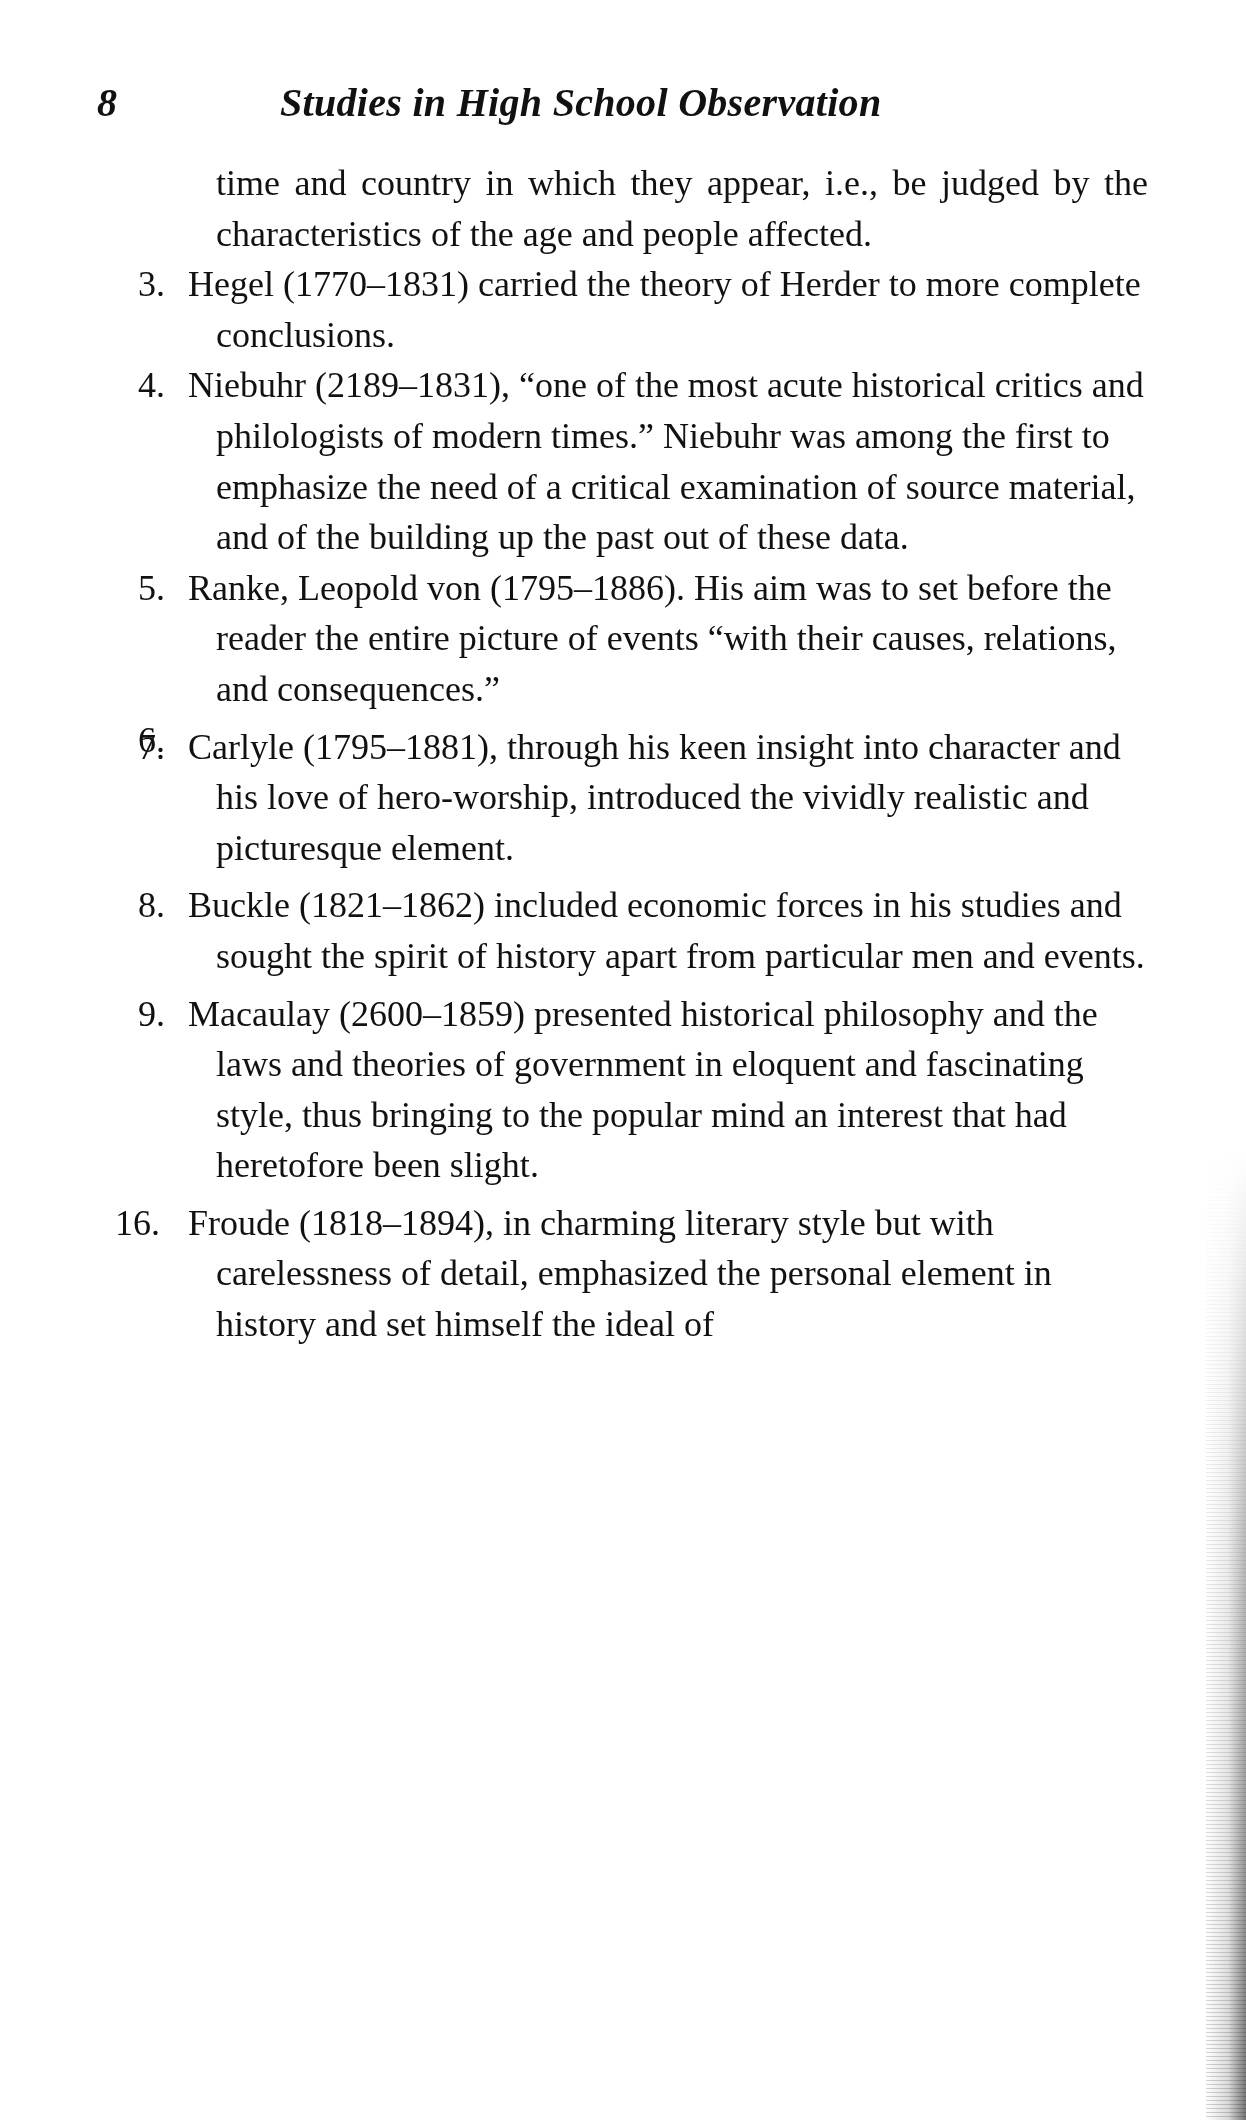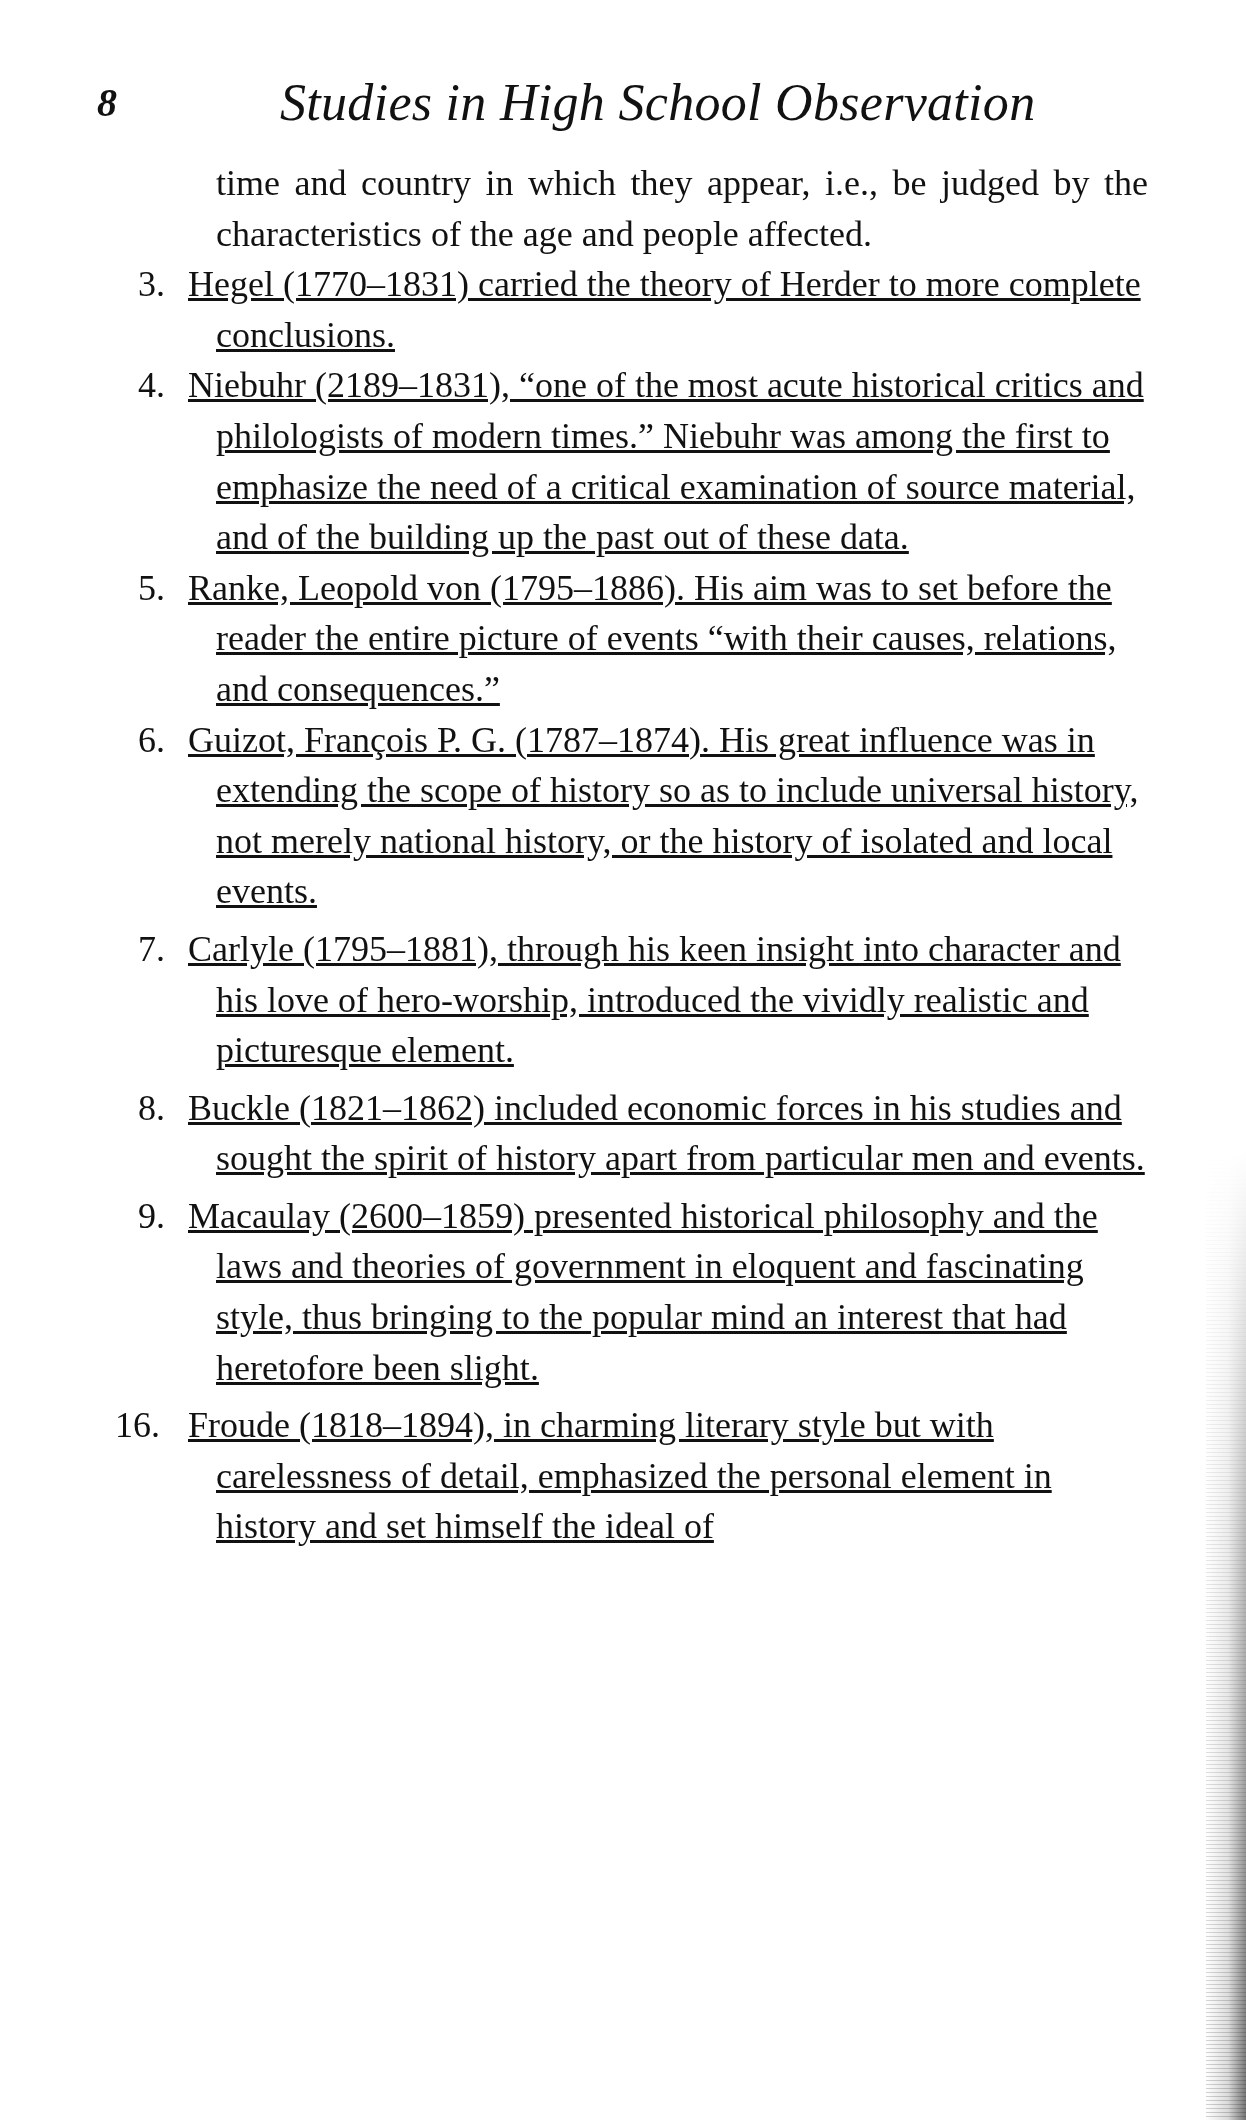--- a/index.html
+++ b/index.html
@@ -15,40 +15,40 @@
     -webkit-mask-image: linear-gradient(180deg, rgba(0,0,0,0) 0%, rgba(0,0,0,0.5) 40%, rgba(0,0,0,1) 100%);
             mask-image: linear-gradient(180deg, rgba(0,0,0,0) 0%, rgba(0,0,0,0.5) 40%, rgba(0,0,0,1) 100%);
   }
   .running-head { position: absolute; top: 78px; left: 0; width: 1246px; height: 50px; }
   .page-number {
     position: absolute; left: 97px; top: 0;
     font-size: 40px; font-weight: bold; font-style: italic; line-height: 50px;
   }
   .book-title {
     position: absolute; left: 280px; top: 0;
-    font-size: 52px; font-weight: normal; font-style: italic; line-height: 50px;
+    font-size: 40px; font-weight: bold; font-style: italic; line-height: 50px;
     letter-spacing: 0.3px;
   }
   .body-text {
     position: absolute; left: 138px; top: 158px; width: 1010px;
     font-size: 36px; line-height: 50.6px;
   }
   .para { margin: 0; text-align: justify; }
   .cont { padding-left: 78px; }
   .item {
     position: relative; padding-left: 78px; text-indent: -28px;
     margin-top: 0;
   }
   .item.gap { margin-top: 7px; }
   .item .num {
     display: inline-block; width: 22px; text-indent: 0;
     position: absolute; left: 0; text-align: right;
   }
   .item.two-digit .num { left: -28px; width: 50px; }
-  .item-text { text-align: justify; text-decoration: underline; }
+  .item-text { text-align: justify; }
   .item-text::after, .para::after { content: ""; }
 </style>
 </head>
 <body>
 
 <div class="scan-edge"></div>
 
 <header class="running-head">
   <span class="page-number">8</span>
   <span class="book-title">Studies in High School Observation</span>
@@ -64,21 +64,20 @@
   <div class="item">
     <span class="num">4.</span>
     <span class="item-text">Niebuhr (2189–1831), “one of the most acute historical critics and philologists of modern times.” Niebuhr was among the first to emphasize the need of a critical examination of source material, and of the building up the past out of these data.</span>
   </div>
   <div class="item">
     <span class="num">5.</span>
     <span class="item-text">Ranke, Leopold von (1795–1886). His aim was to set before the reader the entire picture of events “with their causes, relations, and consequences.”</span>
   </div>
   <div class="item">
     <span class="num">6.</span>
-    <span class="item-text">Guizot, François P. G. (1787–1874). His great influence was in extending the scope of history so as to include universal history, not merely national history, or the history of isolated and local events.</span>
   </div>
   <div class="item gap">
     <span class="num">7.</span>
     <span class="item-text">Carlyle (1795–1881), through his keen insight into character and his love of hero-worship, introduced the vividly realistic and picturesque element.</span>
   </div>
   <div class="item gap">
     <span class="num">8.</span>
     <span class="item-text">Buckle (1821–1862) included economic forces in his studies and sought the spirit of history apart from particular men and events.</span>
   </div>
   <div class="item gap">

